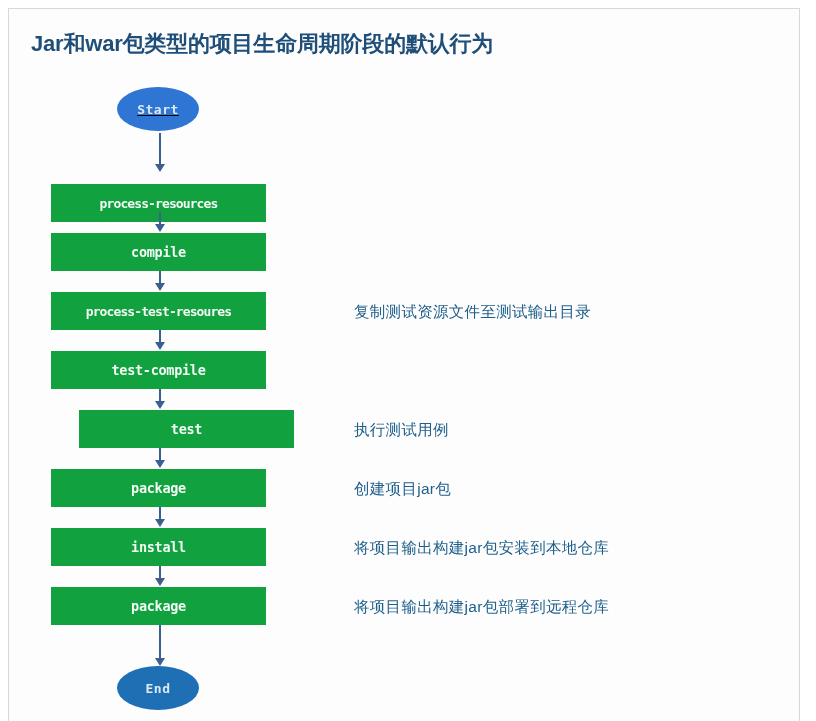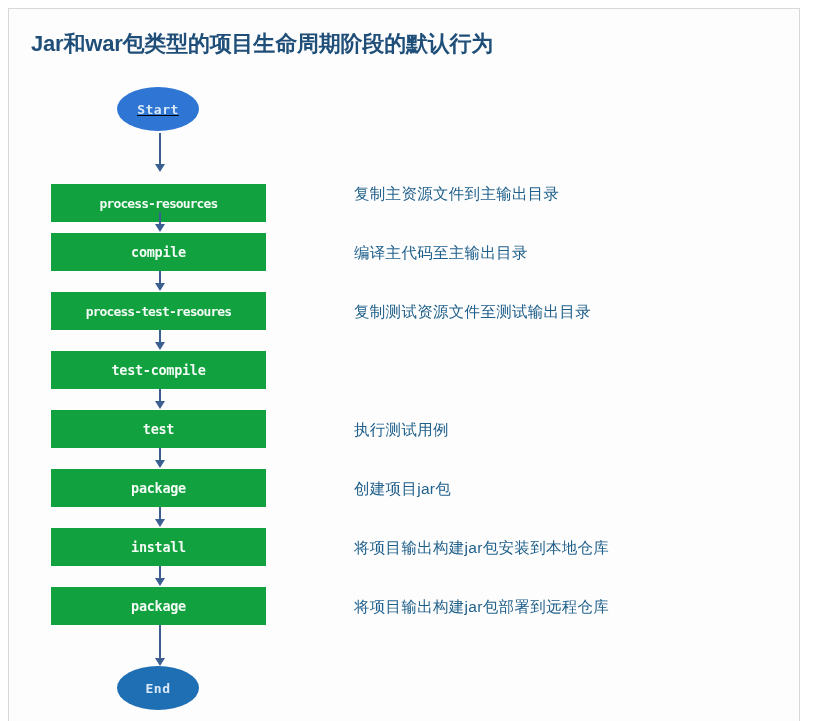--- a/index.html
+++ b/index.html
@@ -136,30 +136,28 @@
     </div>
 
     <div class="connector" style="top:124px; height:40px;">
       <div class="shaft" style="height:32px;"></div>
       <div class="head" style="top:31px;"></div>
     </div>
 
     <div class="phase-box wide" style="top:175px;">
       <span class="phase-label">process-resources</span>
     </div>
-    <div class="desc" style="top:175px;">复制主资源文件到主输出目录</div>
     <div class="connector" style="top:203px; height:21px;">
       <div class="shaft" style="height:13px;"></div>
       <div class="head" style="top:12px;"></div>
     </div>
 
     <div class="phase-box" style="top:224px;">
       <span class="phase-label">compile</span>
     </div>
-    <div class="desc" style="top:234px;">编译主代码至主输出目录</div>
     <div class="connector" style="top:262px; height:21px;">
       <div class="shaft" style="height:13px;"></div>
       <div class="head" style="top:12px;"></div>
     </div>
 
     <div class="phase-box wide" style="top:283px;">
       <span class="phase-label">process-test-resoures</span>
     </div>
     <div class="desc" style="top:293px;">复制测试资源文件至测试输出目录</div>
     <div class="connector" style="top:321px; height:21px;">
@@ -168,21 +166,21 @@
     </div>
 
     <div class="phase-box" style="top:342px;">
       <span class="phase-label">test-compile</span>
     </div>
     <div class="connector" style="top:380px; height:21px;">
       <div class="shaft" style="height:13px;"></div>
       <div class="head" style="top:12px;"></div>
     </div>
 
-    <div class="phase-box" style="top:401px;">
+    <div class="phase-box" style="top:401px;margin-left:28px;">
       <span class="phase-label">test</span>
     </div>
     <div class="desc" style="top:411px;">执行测试用例</div>
     <div class="connector" style="top:439px; height:21px;">
       <div class="shaft" style="height:13px;"></div>
       <div class="head" style="top:12px;"></div>
     </div>
 
     <div class="phase-box" style="top:460px;">
       <span class="phase-label">package</span>

